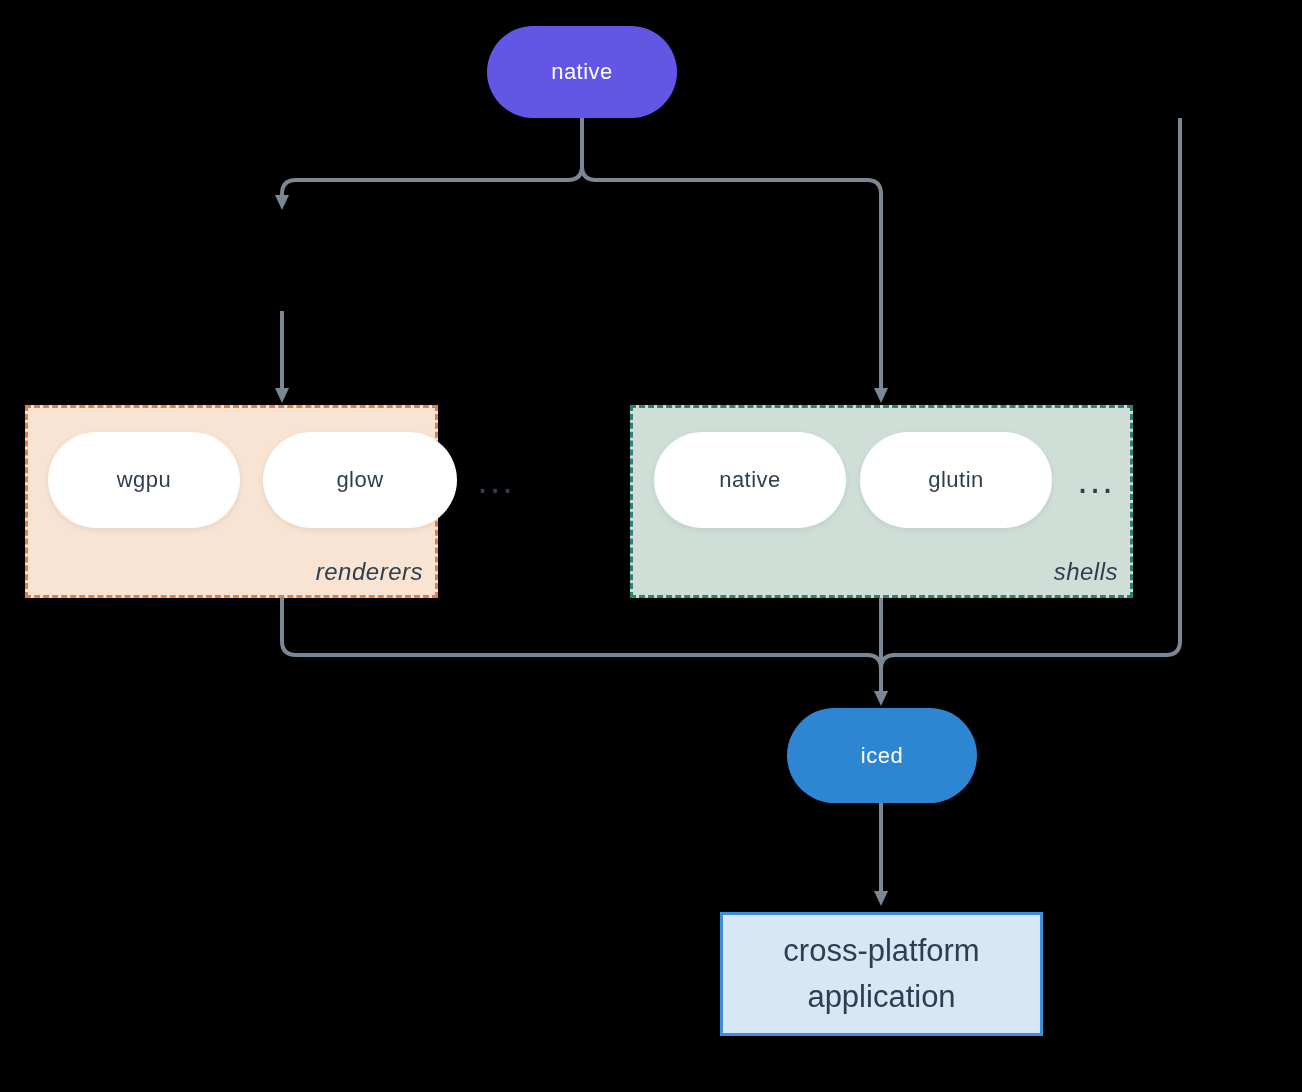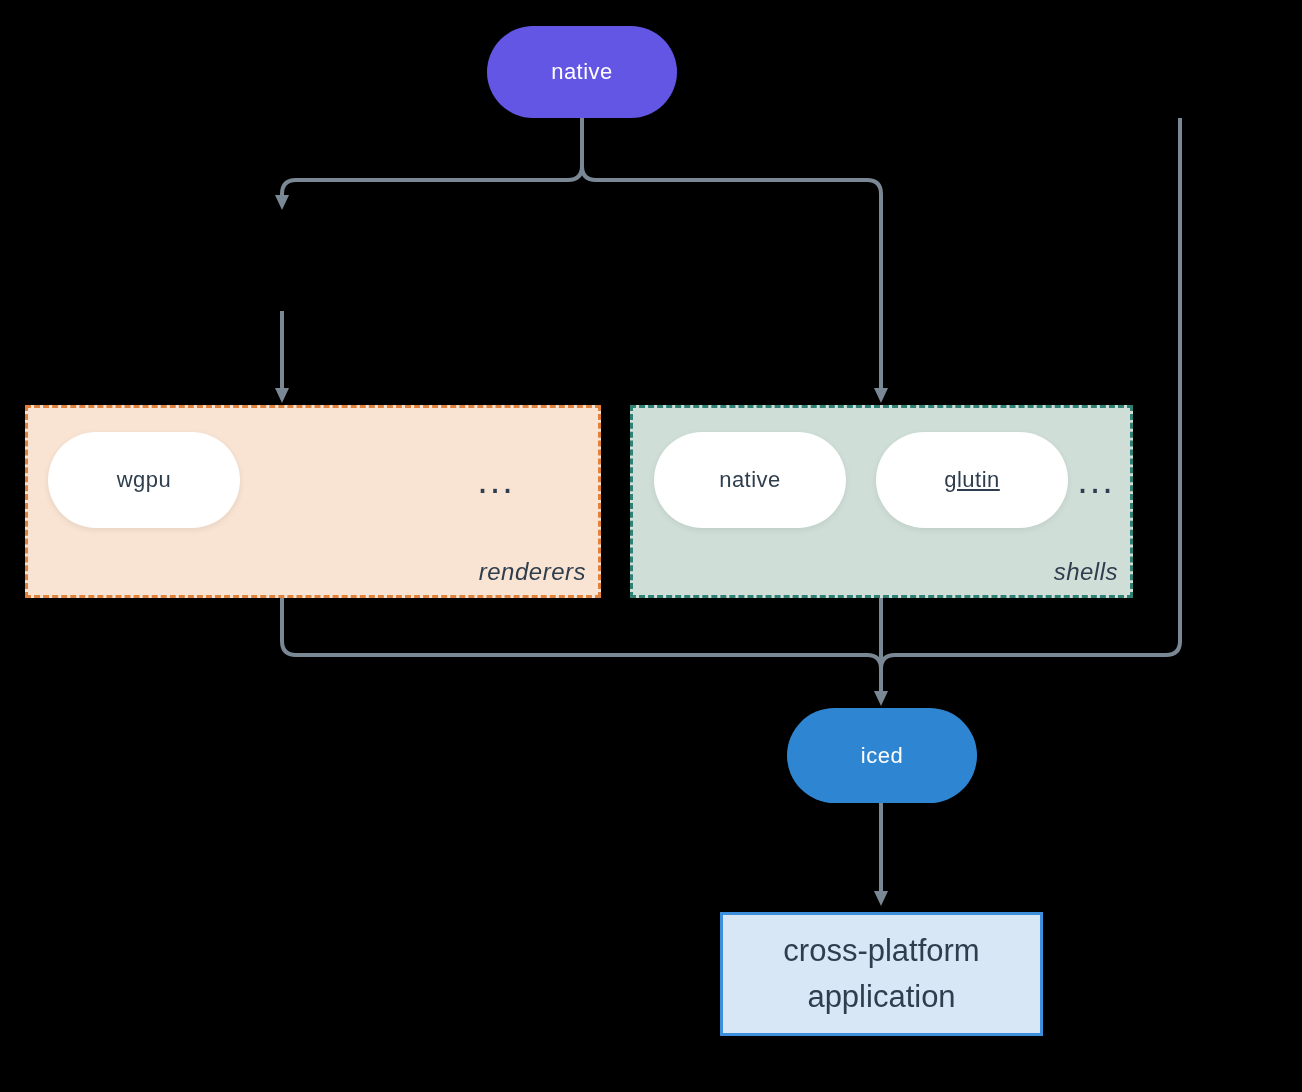--- a/index.html
+++ b/index.html
@@ -47,34 +47,34 @@
   #graphics { left: 187px;  top: 215px; width: 191px; height: 96px; }
   #iced     { left: 787px;  top: 708px; width: 190px; height: 95px; }
 
   .group {
     position: absolute;
     box-sizing: border-box;
     top: 405px;
     height: 193px;
   }
   #renderers {
-    left: 25px; width: 576px;
+    left: 25px; width: 413px;
     background: var(--renderersFill, #f9e4d3);
     border: 3px dashed var(--renderersBorder, #e0823d);
   }
   #shells {
     left: 630px; width: 503px;
     background: var(--shellsFill, #cfdfd8);
     border: 3px dashed var(--shellsBorder, #2f8075);
   }
   .group .pill { top: 24px; height: 96px; }
   #renderers .pill-a { left: 20px;  width: 192px; }
   #renderers .pill-b { left: 235px; width: 194px; }
   #shells    .pill-a { left: 21px;  width: 192px; }
-  #shells    .pill-b { left: 243px; width: 192px; text-decoration: underline; }
+  #shells    .pill-b { left: 227px; width: 192px; }
   .ellipsis {
     position: absolute;
     top: 24px; height: 96px;
     display: flex; align-items: center; justify-content: center;
     font-size: 38px;
     letter-spacing: 2px;
     color: var(--dark, #2f3e4e);
   }
   #renderers .ellipsis { left: 438px; width: 60px; }
   #shells    .ellipsis { left: 433px; width: 60px; }
@@ -123,20 +123,21 @@
     <path class="edge" d="M881 598 V695" marker-end="url(#arrow)"></path>
     <path class="edge" d="M881 803 V895" marker-end="url(#arrow)"></path>
   </svg>
 
   <div class="pill purple" id="native">native</div>
 
 
 
   <div class="group" id="renderers">
     <div class="pill white pill-a">wgpu</div>
+    <div class="pill white pill-b">glow</div>
     <div class="ellipsis">...</div>
     <div class="group-label">renderers</div>
   </div>
 
   <div class="group" id="shells">
     <div class="pill white pill-a">native</div>
     <div class="pill white pill-b">glutin</div>
     <div class="ellipsis">...</div>
     <div class="group-label">shells</div>
   </div>

